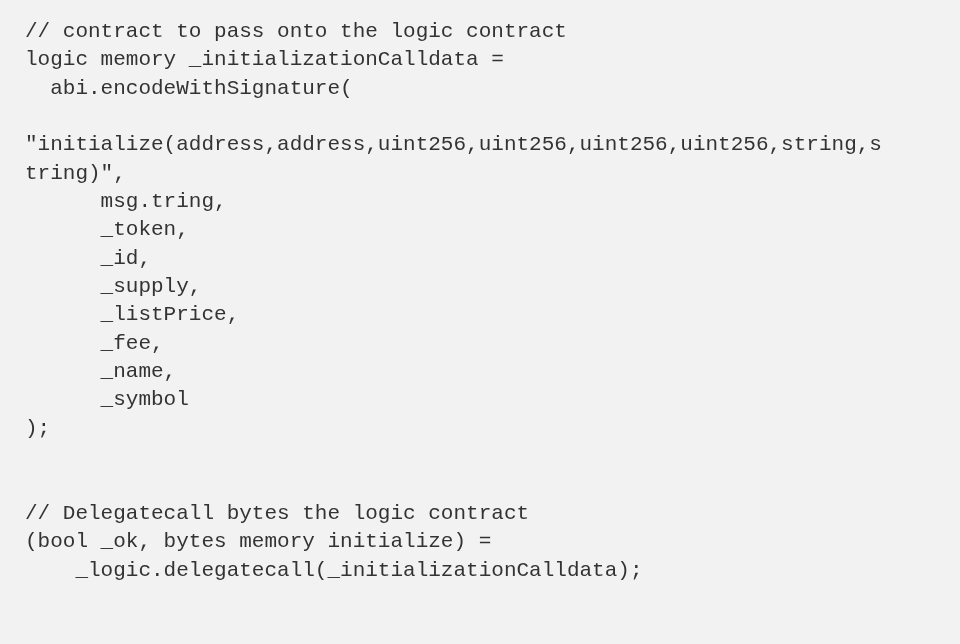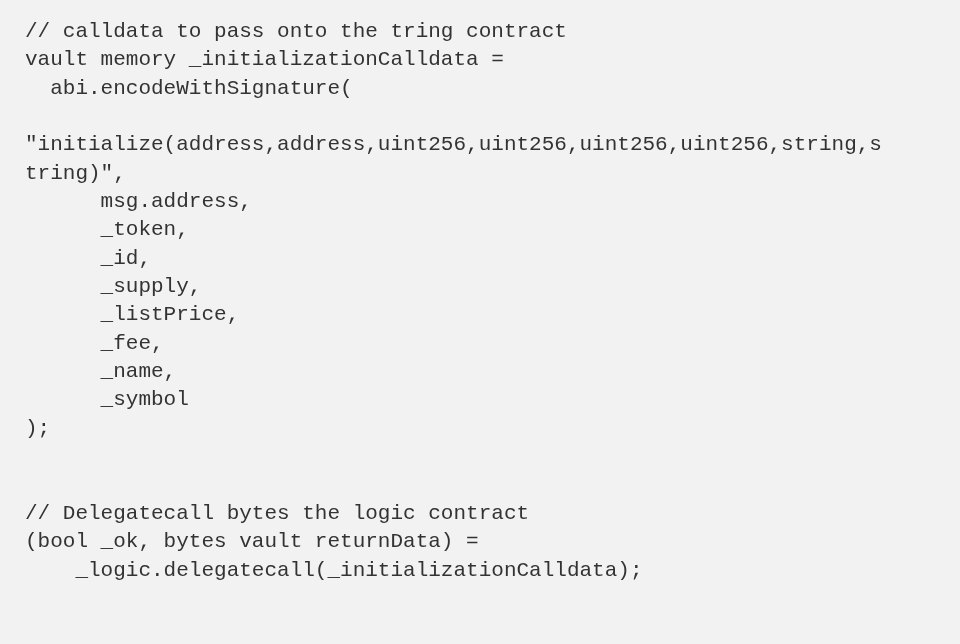--- a/index.html
+++ b/index.html
@@ -15,36 +15,36 @@
       overflow: hidden;
     }
     .code {
       padding: 18px 25px;
       white-space: pre;
     }
   </style>
 </head>
 <body>
 
-<div class="code"><span>// calldata to pass onto the tring contract</span>
-<span>vault memory _initializationCalldata =</span>
+<div class="code"><span>// contract to pass onto the logic contract</span>
+<span>logic memory _initializationCalldata =</span>
 <span>  abi.encodeWithSignature(</span>
 <span></span>
 <span>"initialize(address,address,uint256,uint256,uint256,uint256,string,s</span>
 <span>tring)",</span>
-<span>      msg.address,</span>
+<span>      msg.tring,</span>
 <span>      _token,</span>
 <span>      _id,</span>
 <span>      _supply,</span>
 <span>      _listPrice,</span>
 <span>      _fee,</span>
 <span>      _name,</span>
 <span>      _symbol</span>
 <span>);</span>
 <span></span>
 <span></span>
 <span>// Delegatecall bytes the logic contract</span>
-<span>(bool _ok, bytes vault returnData) =</span>
+<span>(bool _ok, bytes memory initialize) =</span>
 <span>    _logic.delegatecall(_initializationCalldata);</span>
 <span></span>
 <span></span>
 <span>// Transfer the NFT to the vault</span>
 </div>
 
 </body></html>

